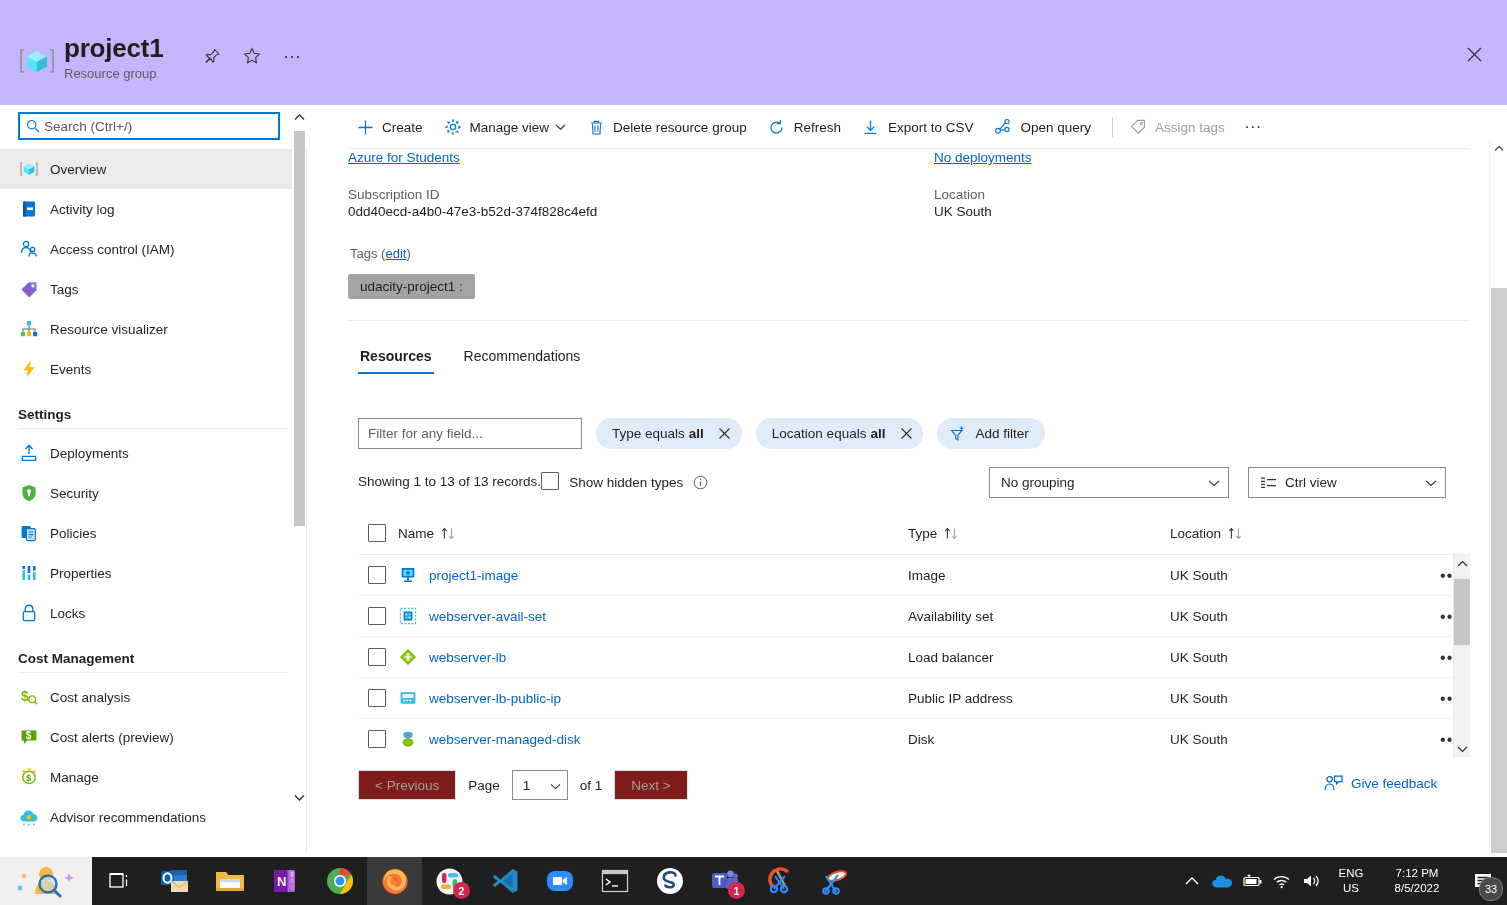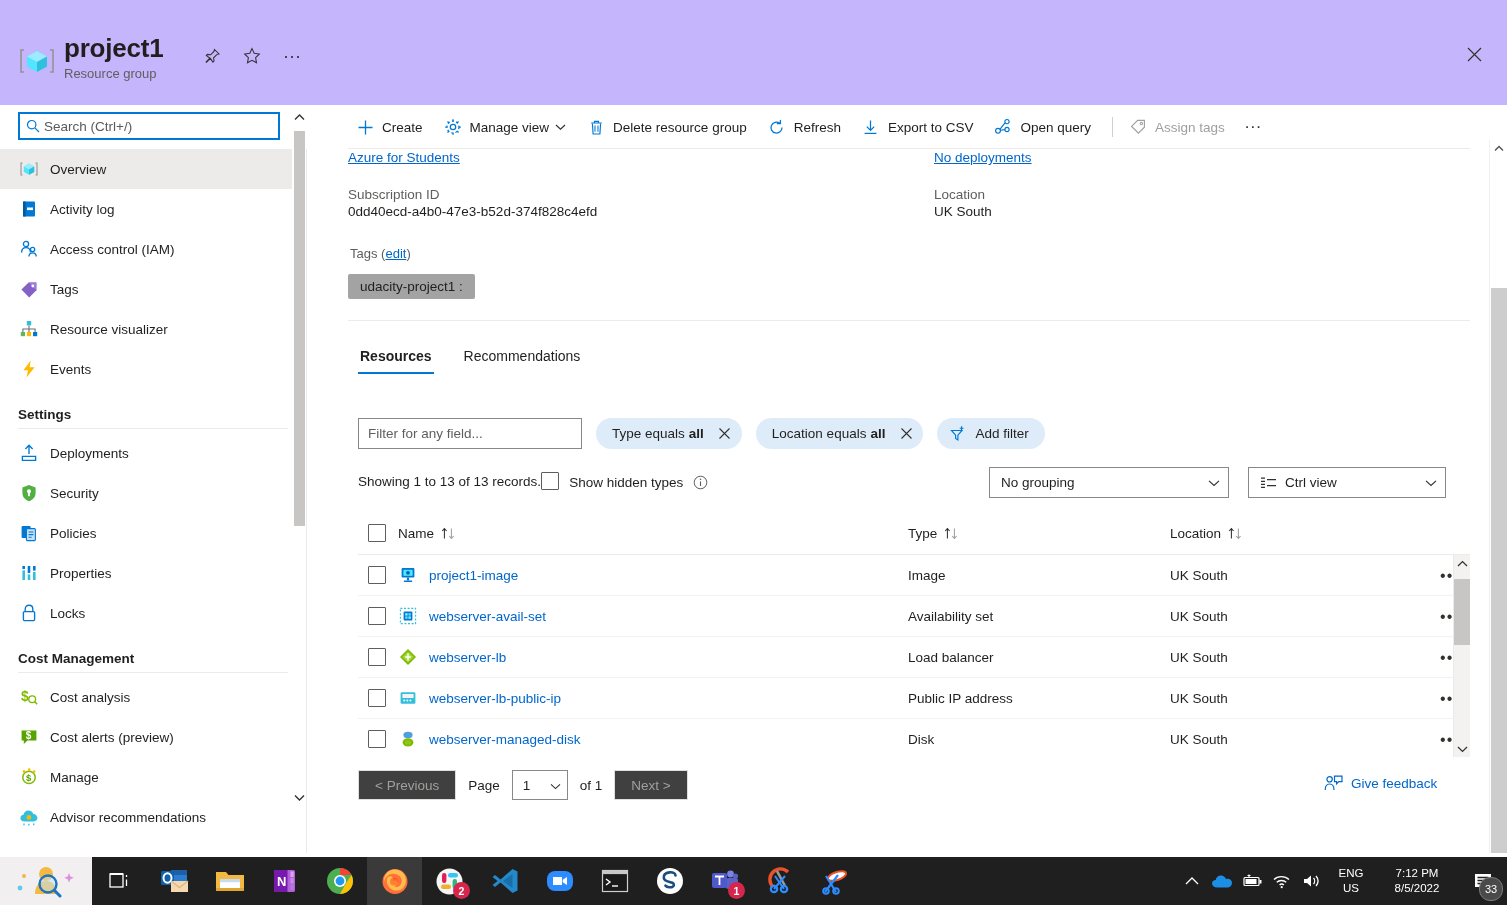--- a/index.html
+++ b/index.html
@@ -117,21 +117,21 @@
   .row-ell{font-size:16px;color:#323130;line-height:3px;cursor:pointer;letter-spacing:1px;}
   .tbl-clip{position:relative;width:1112px;height:202px;overflow:hidden;}
   .tbl-sb{position:absolute;right:0;top:0;width:16px;height:202px;background:#f3f2f1;border-left:1px solid #edebe9;}
   .tbl-sb .arr{position:absolute;left:0;width:16px;height:17px;display:flex;align-items:center;justify-content:center;color:#323130;font-size:10px;cursor:pointer;}
   .tbl-sb .arr.up{top:0;}
   .tbl-sb .arr.dn{bottom:0;}
   .tbl-sb .thumb{position:absolute;left:0;top:24px;width:16px;height:66px;background:#c8c6c4;cursor:pointer;}
 
   
   .pager{position:absolute;left:358px;top:770px;display:flex;align-items:center;}
-  .pbtn{height:30px;padding:0 16px;background:#404040;border:1px solid #e1dfdd;box-sizing:border-box;display:flex;align-items:center;font-size:13.5px;color:#a19f9d;cursor:default;}
+  .pbtn{height:30px;padding:0 16px;background:#7f1d1d;border:1px solid #e1dfdd;box-sizing:border-box;display:flex;align-items:center;font-size:13.5px;color:#a19f9d;cursor:default;}
   .ptxt{font-size:13.5px;color:#201f1e;margin:0 12px;}
   .psel{height:30px;width:56px;border:1px solid #8a8886;box-sizing:border-box;display:flex;align-items:center;justify-content:space-between;padding:0 6px 0 10px;font-size:13.5px;color:#201f1e;background:#fff;cursor:pointer;}
   .feedback{position:absolute;left:1324px;top:775px;display:flex;align-items:center;cursor:pointer;}
   .feedback .fi{margin-right:8px;display:flex;color:#0066cc;}
   .feedback .fl{font-size:13.5px;color:#0066cc;}
 
   
   .page-sb{position:absolute;right:0;top:140px;width:17px;height:713px;background:#fff;border-left:1px solid #f0f0f0;}
   .page-sb .thumb{position:absolute;left:1px;top:148px;width:16px;height:565px;background:#cdcdcd;}
   .page-sb .arr{position:absolute;left:0;width:17px;height:17px;display:flex;align-items:center;justify-content:center;font-size:9px;color:#505050;cursor:pointer;}

